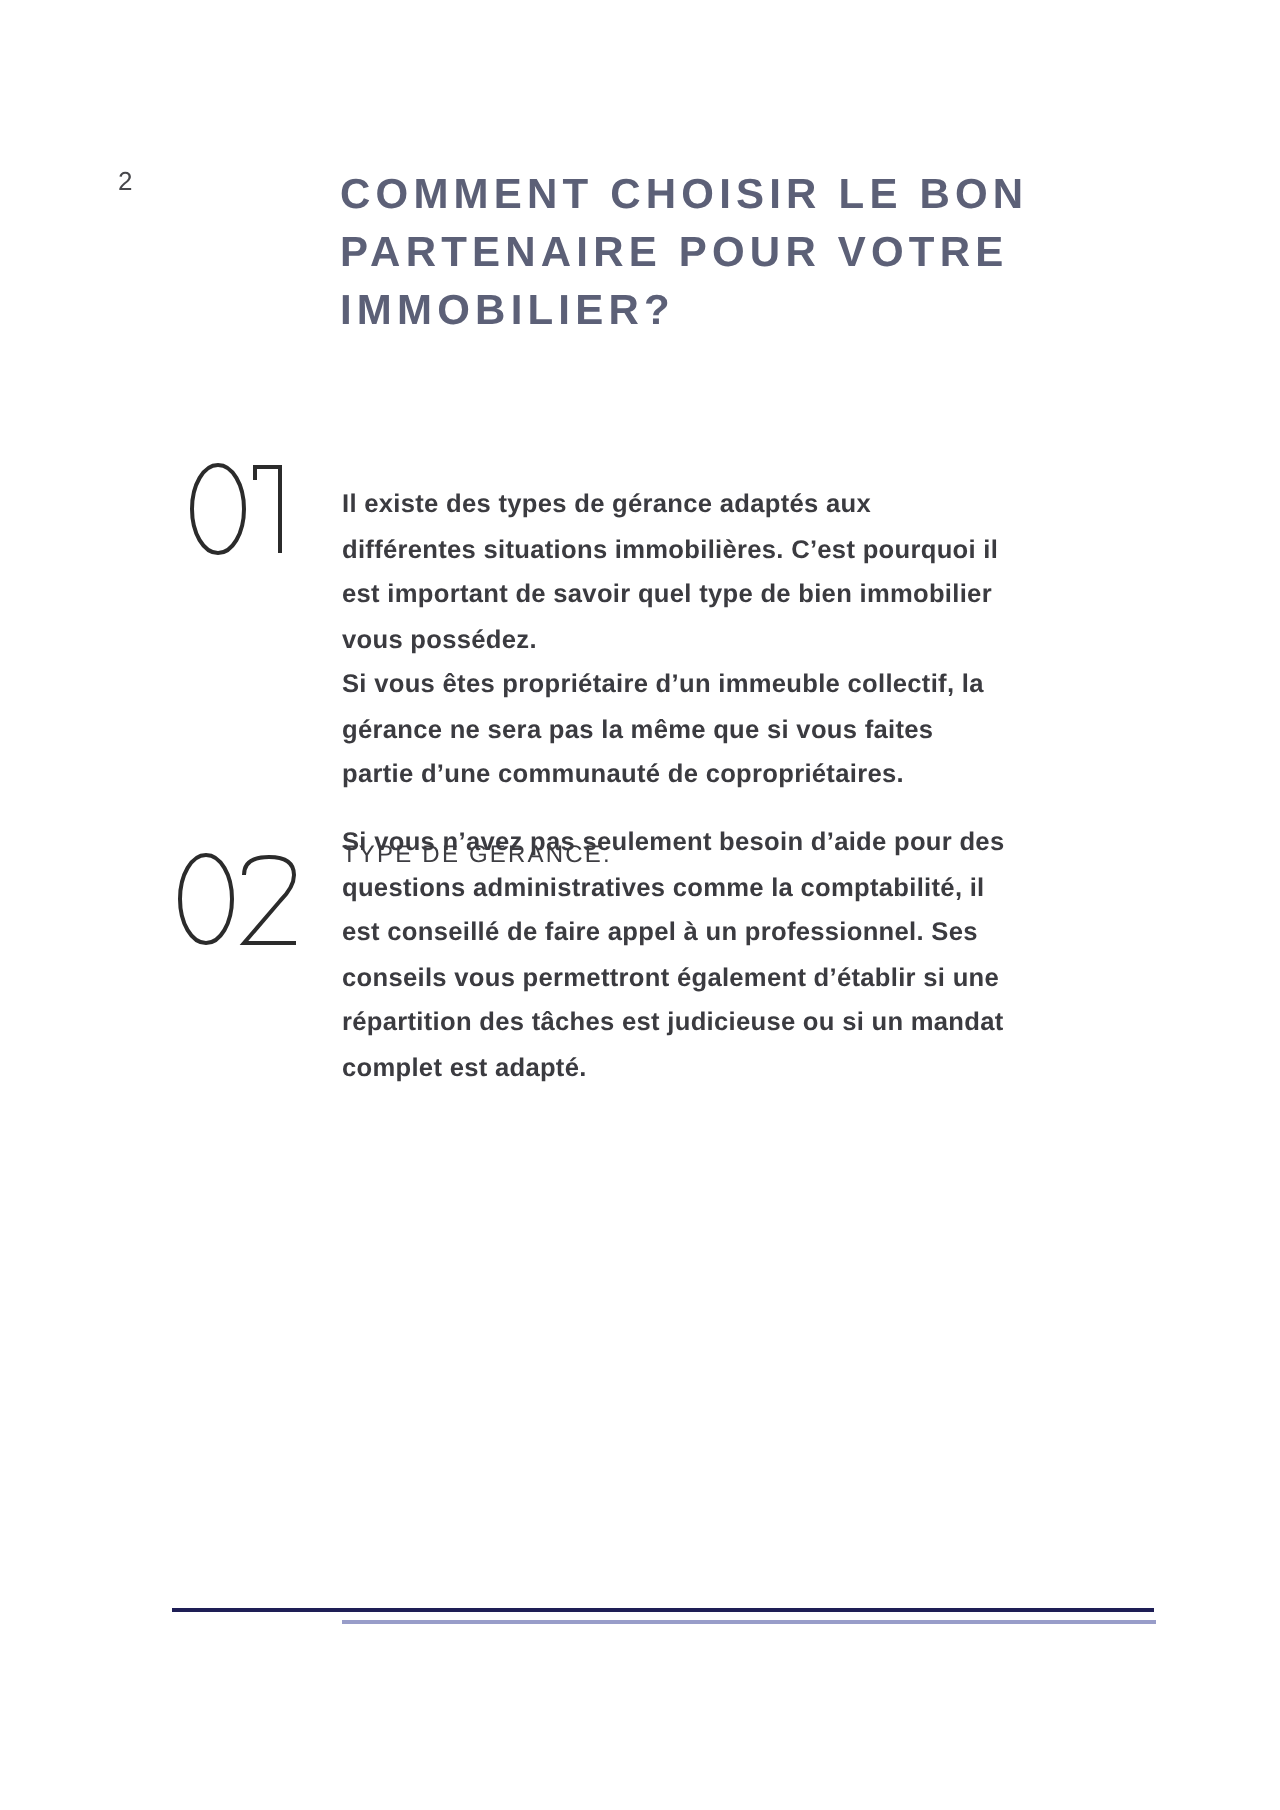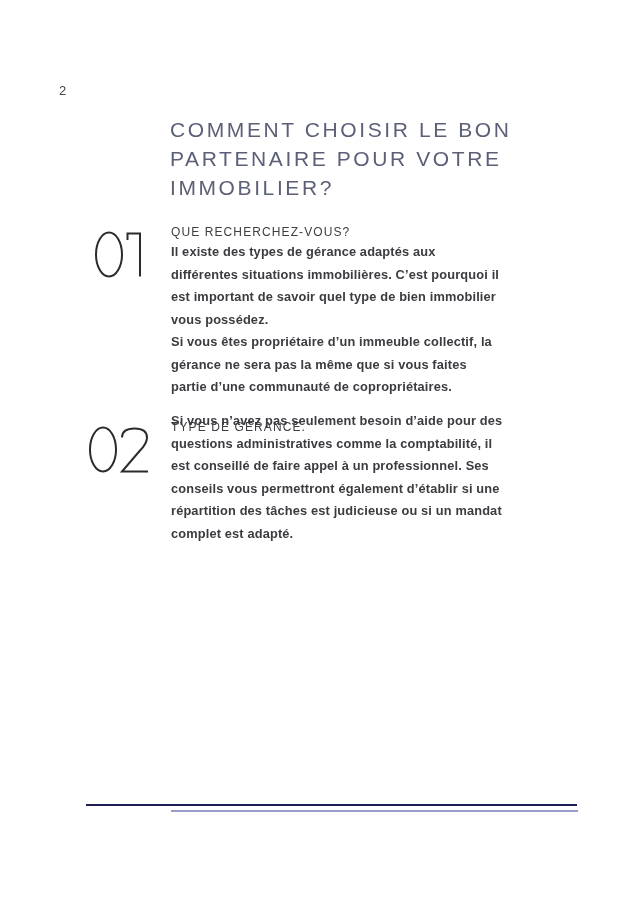--- a/index.html
+++ b/index.html
@@ -20,24 +20,23 @@
     width:640px;height:905px;
     background:var(--bg);
     overflow:hidden;
   }
   .page-number{
     position:absolute;left:59px;top:83px;
     font-size:13px;line-height:16px;color:var(--pagenum);
   }
   .doc-title{
     position:absolute;left:170px;top:83px;width:430px;
-    font-size:21px;line-height:29px;font-weight:400;
+    font-size:21px;line-height:29px;font-weight:700;
     letter-spacing:2.6px;color:var(--title);
     white-space:pre-line;
-    margin-top:32px;
   }
   .digits-box{position:absolute;}
   .digits-box.n1{left:95px;top:231px;}
   .digits-box.n2{left:89px;top:426px;}
   .digits{display:block;width:60px;height:48px;}
   .digits ellipse,.digits path{
     fill:none;stroke:var(--num);stroke-width:2;
     stroke-linecap:butt;stroke-linejoin:miter;
   }
   .sec-heading{
@@ -75,21 +74,20 @@
 IMMOBILIER?</h1>
 
   <div class="digits-box n1">
     <span class="sr-only">01</span>
     <svg class="digits" viewBox="0 0 60 48" aria-hidden="true">
       <ellipse cx="14" cy="23.5" rx="13" ry="22"></ellipse>
       <path d="M 32.5 9 L 32.5 2.5 L 45 2.5 L 45 45.5"></path>
     </svg>
   </div>
 
-  <div class="sec-heading h1">QUE RECHERCHEZ-VOUS?</div>
 
   <div class="sec-body b1">Il existe des types de gérance adaptés aux
 différentes situations immobilières. C’est pourquoi il
 est important de savoir quel type de bien immobilier
 vous possédez.
 Si vous êtes propriétaire d’un immeuble collectif, la
 gérance ne sera pas la même que si vous faites
 partie d’une communauté de copropriétaires.</div>
 
   <div class="digits-box n2">

